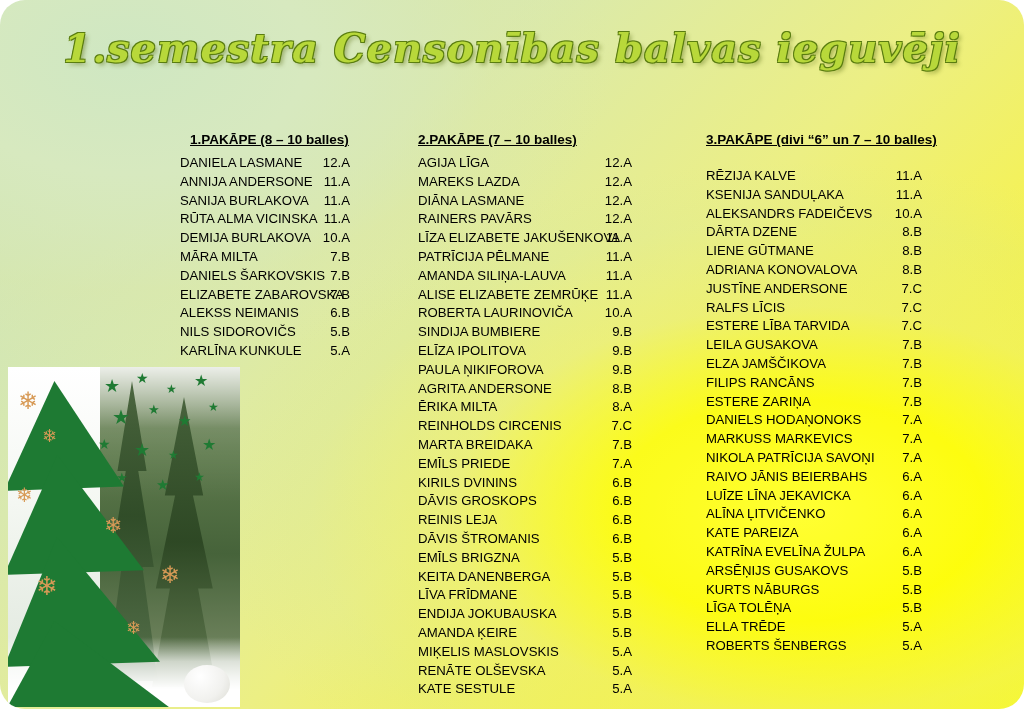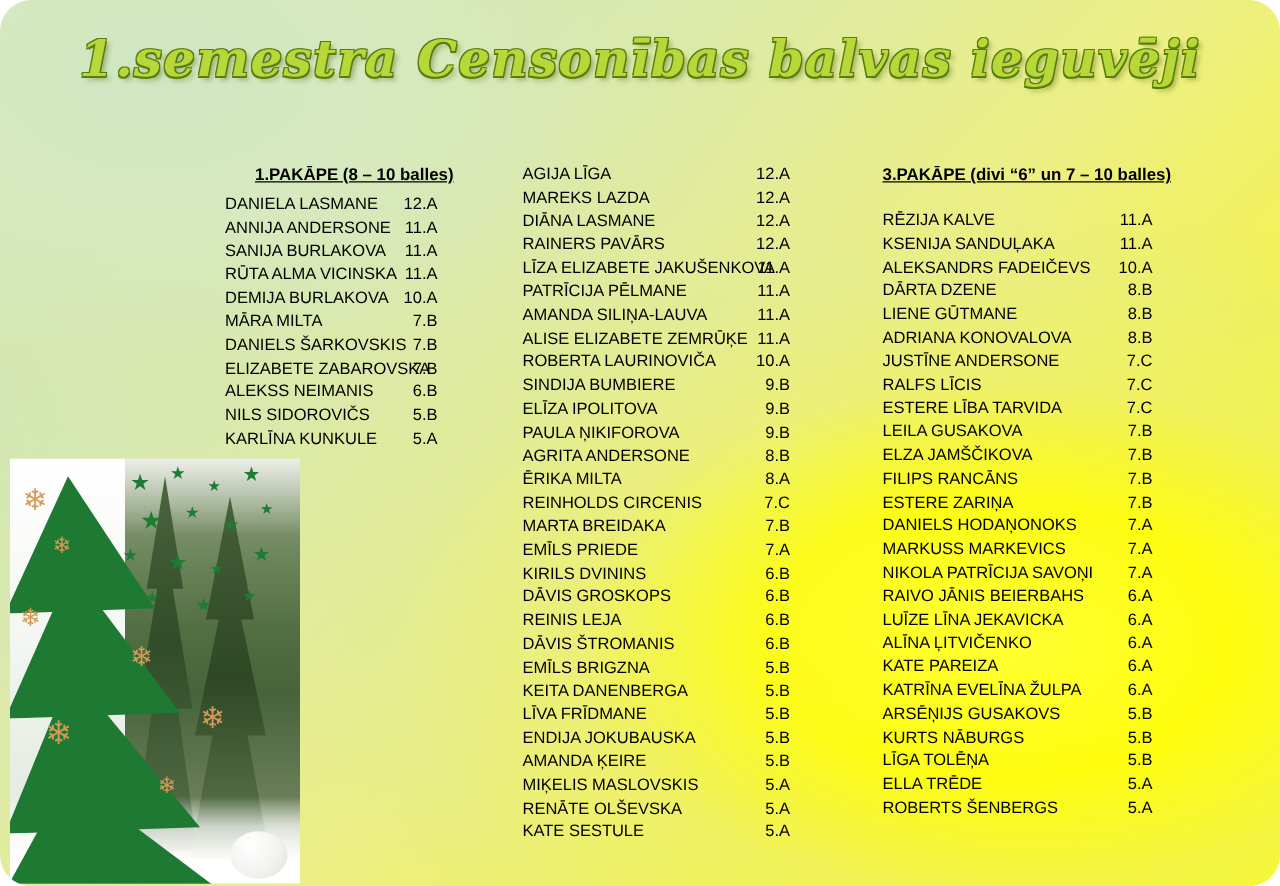--- a/index.html
+++ b/index.html
@@ -63,21 +63,21 @@
   .col-3 { left: 706px; width: 262px; }
 
   .col-head {
     font-size: 13.5px;
     font-weight: bold;
     color: #000;
     text-decoration: underline;
     margin: 0 0 9px 0;
     white-space: nowrap;
   }
-  .col-1 .col-head { margin-left: 28px; }
+  .col-1 .col-head { margin-left: 14px; }
   .col-3 .col-head { margin-bottom: 22px; }
 
   .row {
     display: flex;
     align-items: baseline;
     line-height: 1.0;
     margin-bottom: 5.6px;
     font-size: 13.2px;
     color: #000;
     white-space: nowrap;
@@ -246,20 +246,21 @@
         </div>
       <div class="rowwrap">
           <div class="row">
             <span class="nm">KARLĪNA KUNKULE</span>
             <span class="gr">5.A</span>
           </div>
         </div>
     </div>
 
     <div class="col col-2">
+      <div class="col-head">2.PAKĀPE (7 – 10  balles)</div>
       <div class="rowwrap">
           <div class="row">
             <span class="nm">AGIJA LĪGA</span>
             <span class="gr">12.A</span>
           </div>
         </div>
       <div class="rowwrap">
           <div class="row">
             <span class="nm">MAREKS LAZDA</span>
             <span class="gr">12.A</span>

